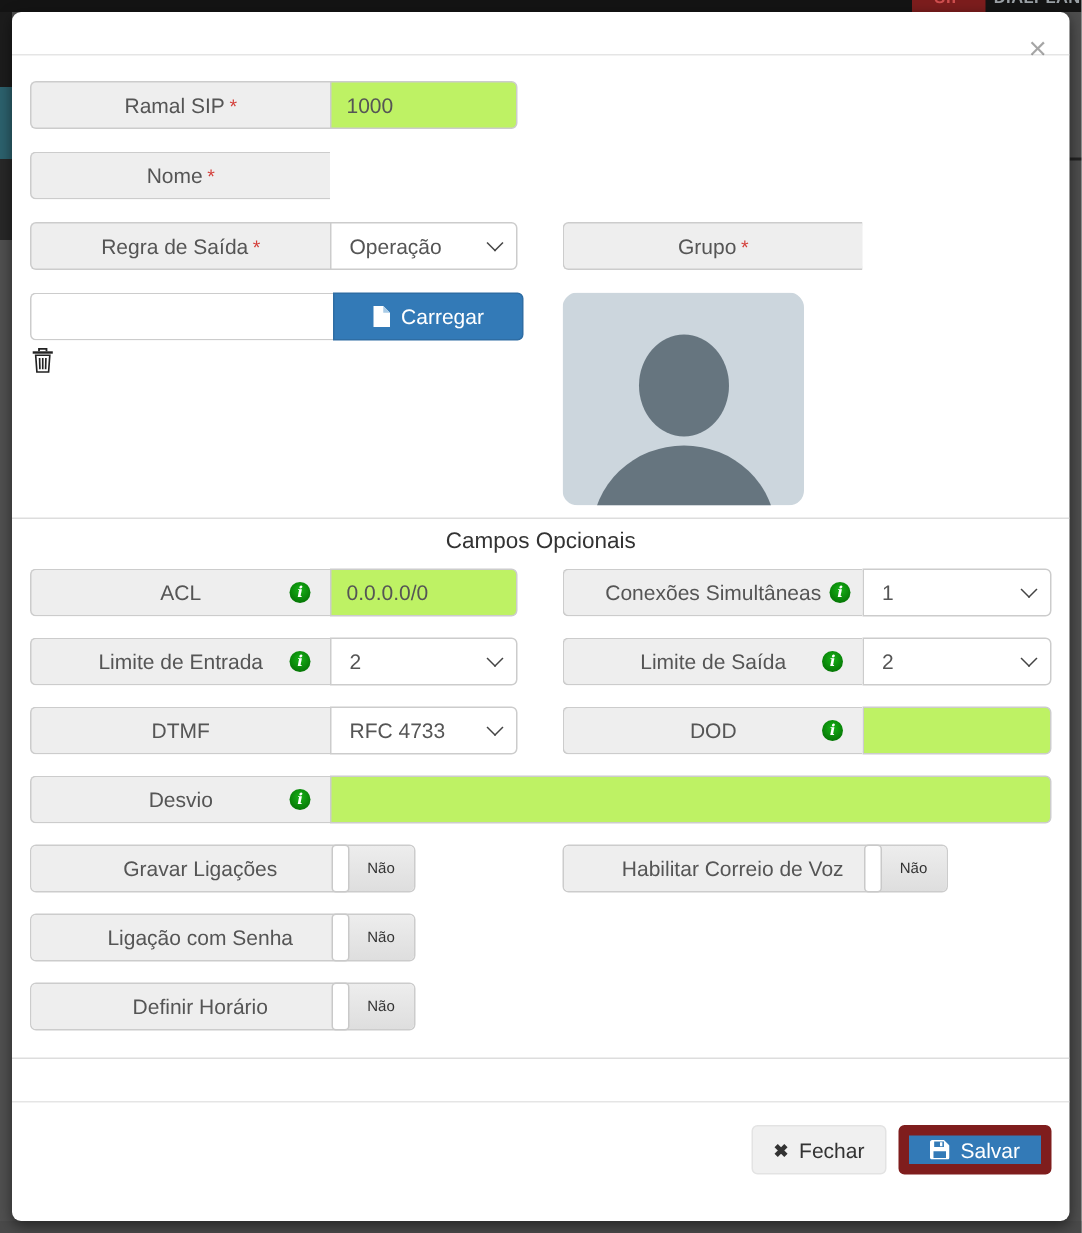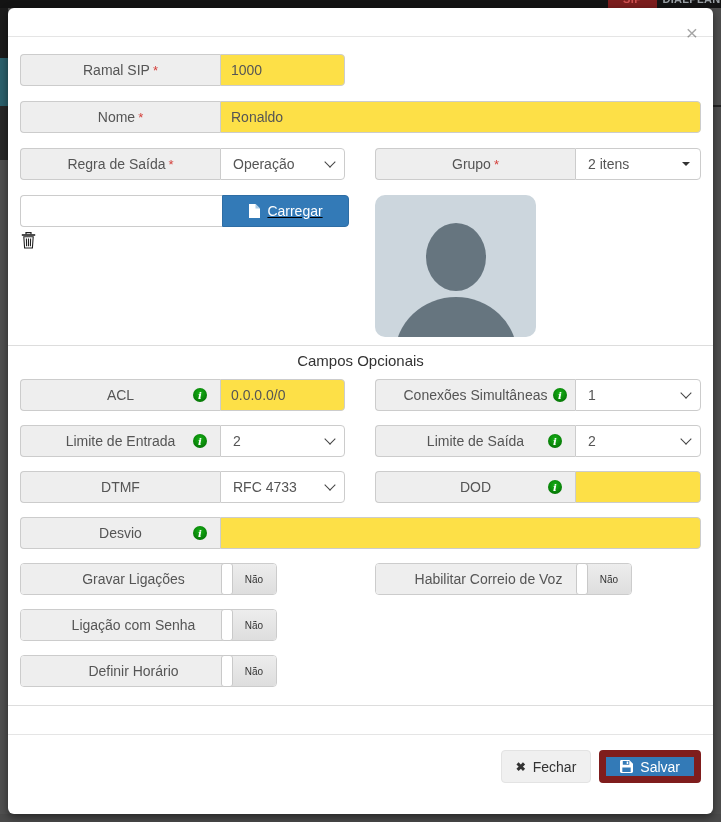--- a/index.html
+++ b/index.html
@@ -52,39 +52,39 @@
   .addon .req { color:#d43f3a; margin-left:3px; font-size:13px; vertical-align:top; }
   .iinfo {
     position:absolute; right:13px; top:8px; width:14px; height:14px; border-radius:50%;
     background:radial-gradient(circle at 50% 38%, #16b216 0%, #067806 75%);
     color:#fff; font-size:10px; font-weight:bold; font-style:italic;
     font-family:"DejaVu Serif", serif;
     display:flex; align-items:center; justify-content:center;
   }
   .ctl-input {
     height:32px; border:1px solid #ccc; border-radius:0 4px 4px 0;
-    padding:0 10px; font-size:14px; color:#555; background:#fde047; outline:none;
+    padding:0 10px; font-size:14px; color:#555; background:#bef264; outline:none;
     font-family:"Liberation Sans", sans-serif;
   }
   .w-sm { width:125px; flex:none; }
   .w-smr { width:126px; flex:none; }
   .grow { flex:1; min-width:0; }
 
   .fselect {
     height:32px; border:1px solid #ccc; border-radius:0 4px 4px 0; background:#fff;
     display:flex; align-items:center; justify-content:space-between;
     padding:0 10px 0 12px; font-size:14px; color:#555; cursor:pointer;gap:8px;
   }
   .chev { width:8px; height:8px; border-right:1.6px solid #444; border-bottom:1.6px solid #444;
     transform:rotate(45deg); margin-top:-5px; flex:none; }
   .caret { width:0; height:0; border-left:4px solid transparent; border-right:4px solid transparent;
     border-top:4px solid #333; flex:none; margin-left:6px; }
 
   
-  .upload-left { width:325px; flex:none;text-decoration:underline; }
+  .upload-left { width:325px; flex:none; }
   .upload-group { display:flex; height:32px; }
   .upload-input { flex:1; border:1px solid #ccc; border-right:none; border-radius:4px 0 0 4px; background:#fff; padding:0 10px; font-size:14px; color:#555; outline:none; }
   .btn-upload {
     width:127px; flex:none; height:32px; background:#337ab7; border:1px solid #2e6da4;
     border-radius:0 4px 4px 0; color:#fff; font-size:14px; cursor:pointer;
     display:flex; align-items:center; justify-content:center; gap:7px;
     font-family:"Liberation Sans", sans-serif;
   }
   .trash-btn { background:none; border:none; cursor:pointer; margin-top:5px; padding:0; width:16px; height:17px; display:block; }
 
@@ -150,44 +150,39 @@
         <input class="ctl-input w-sm" value="1000" style="">
       </div>
     </div>
 
     <div class="frow">
       <div class="full">
         <div class="addon">
           <span>Nome</span>
             <span class="req">*</span>
         </div>
-        <input class="ctl-input grow" value="Ronaldo" style="">
       </div>
     </div>
 
     <div class="frow">
       <div class="col-l">
         <div class="addon">
           <span>Regra de Saída</span>
             <span class="req">*</span>
         </div>
         <div class="fselect w-sm">
           <span>Operação</span>
           <span class="chev"></span>
         </div>
       </div>
       <div class="col-gap"></div>
       <div class="col-r">
         <div class="addon">
           <span>Grupo</span>
             <span class="req">*</span>
-        </div>
-        <div class="fselect w-smr">
-          <span>2 itens</span>
-          <span class="caret"></span>
         </div>
       </div>
     </div>
 
     <div class="frow" style="margin-bottom:0; height:142px;">
       <div class="upload-left">
         <div class="upload-group">
           <input class="upload-input" value="" style="">
           <button class="btn-upload">
             <svg width="12" height="14" viewBox="0 0 12 14">

